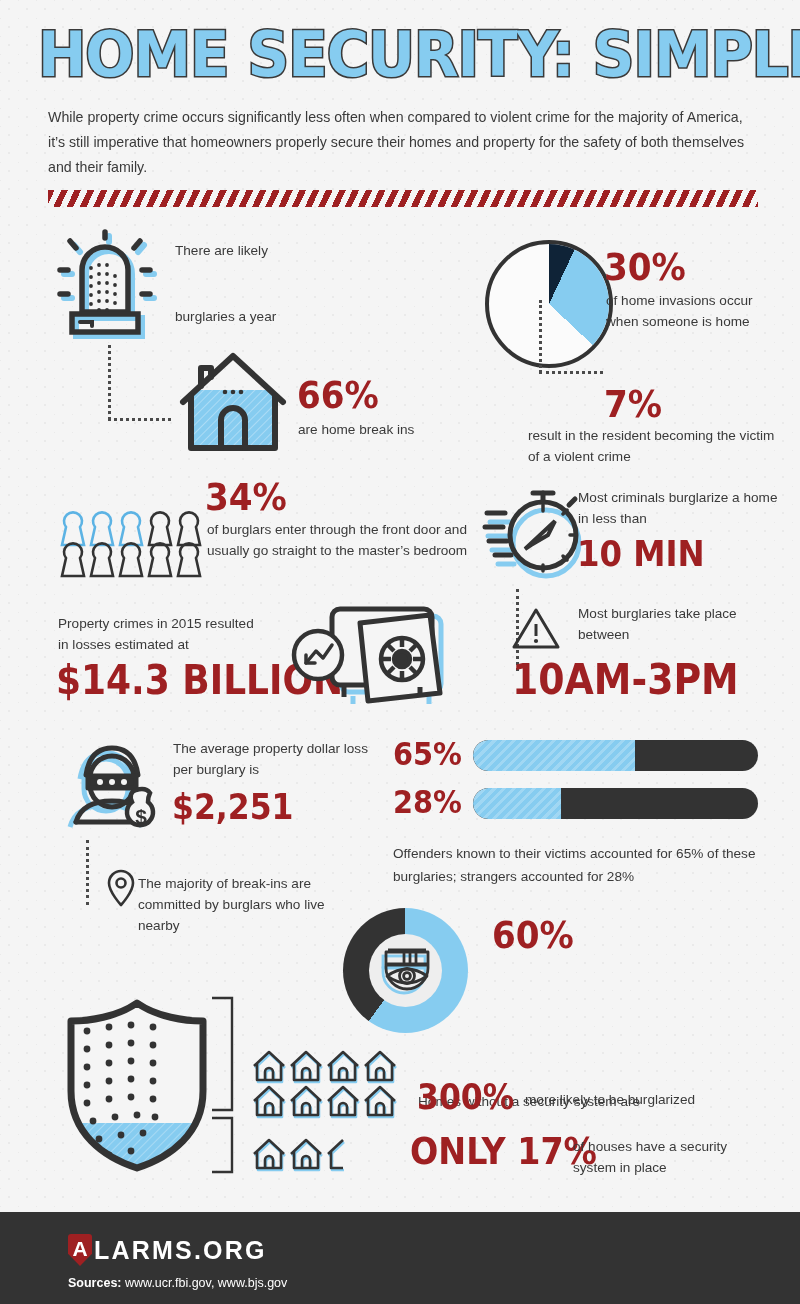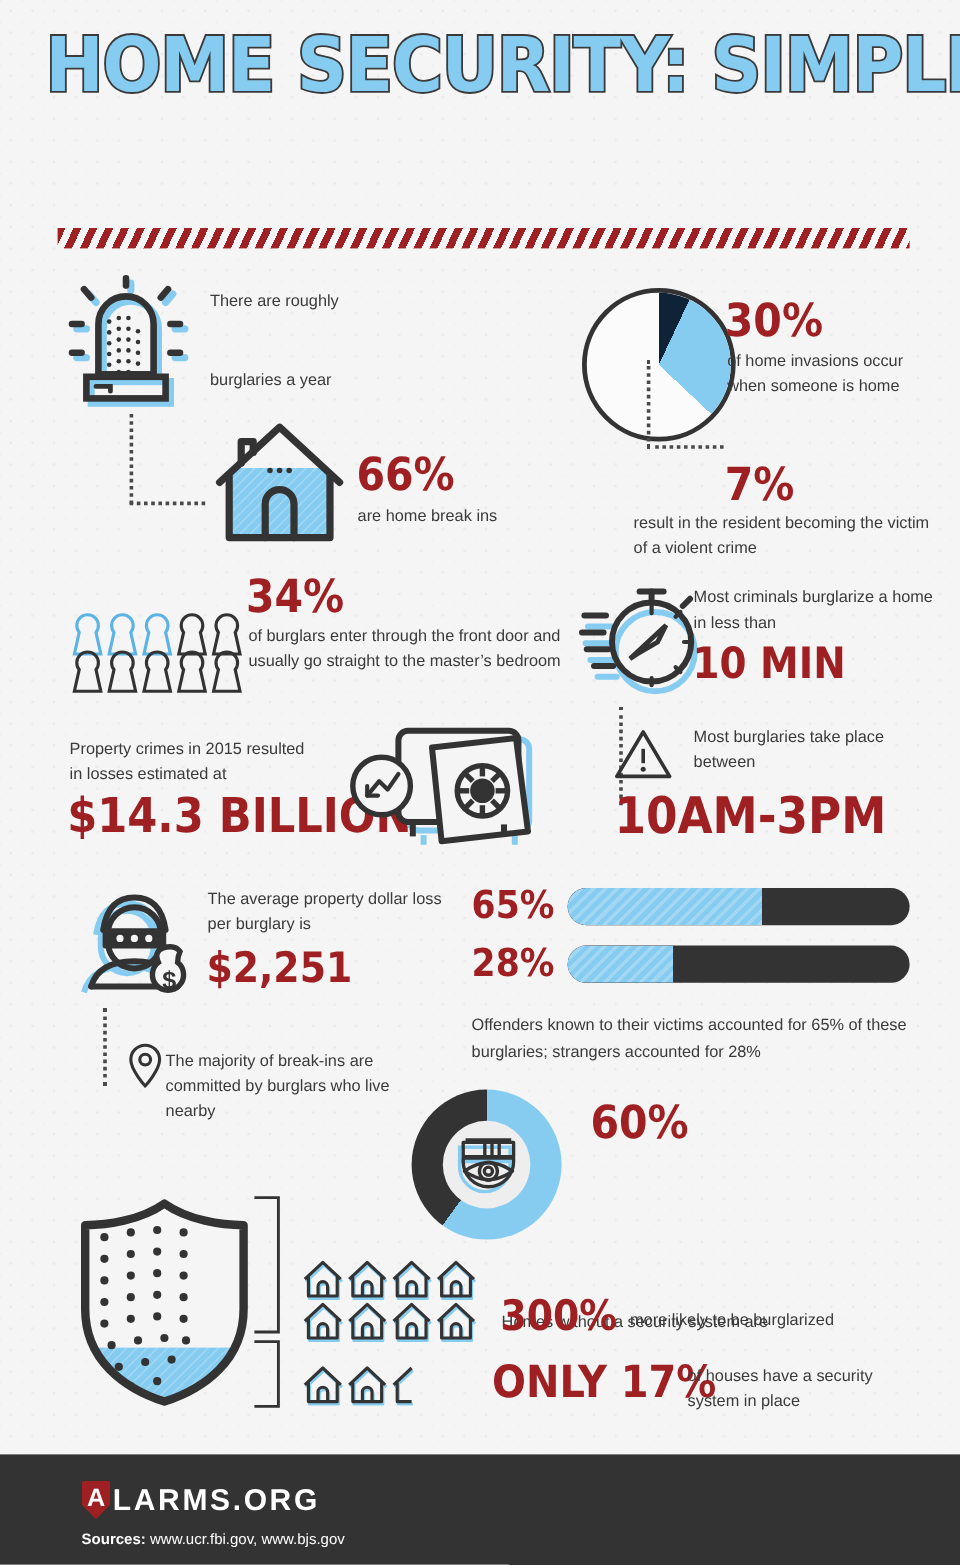--- a/index.html
+++ b/index.html
@@ -136,20 +136,21 @@
   .sources b{ font-weight:bold; }
 
   svg{ display:block; overflow:visible; }
 </style>
 </head>
 <body>
 
 <div id="page">
 
   <div class="title">HOME SECURITY: SIMPLIFIED</div>
+  <div class="intro">While property crime occurs significantly less often when compared to violent crime for the majority of America, it’s still imperative that homeowners properly secure their homes and property for the safety of both themselves and their family.</div>
   <div class="stripes"></div>
 
   <div class="abs" style="left:60px;top:232px;">
     <svg width="110" height="105" viewBox="0 0 110 105">
       <g stroke="#86ccf0" stroke-width="6" stroke-linecap="round" fill="none" transform="translate(4,4)">
         <path d="M22,80 L22,38 A23,23 0 0 1 68,38 L68,80 Z"></path>
         <rect x="12" y="82" width="66" height="18"></rect>
         <line x1="45" y1="6" x2="45" y2="0"></line>
         <line x1="16" y1="16" x2="10" y2="9"></line>
         <line x1="74" y1="16" x2="80" y2="9"></line>
@@ -189,21 +190,21 @@
         <circle cx="31" cy="72" r="1.9"></circle>
           <circle cx="39" cy="69" r="1.9"></circle>
           <circle cx="47" cy="69" r="1.9"></circle>
           <circle cx="55" cy="71" r="1.9"></circle>
         <circle cx="39" cy="78" r="1.9"></circle>
           <circle cx="47" cy="78" r="1.9"></circle>
       </g>
     </svg>
   </div>
 
-  <div class="abs txt" style="left:175px;top:240px;">There are roughly</div>
+  <div class="abs txt" style="left:175px;top:240px;">There are likely</div>
   <div class="abs txt" style="left:175px;top:306px;">burglaries a year</div>
 
   <div class="dotline-v" style="left:108px;top:345px;height:75px;"></div>
   <div class="dotline-h" style="left:108px;top:418px;width:63px;"></div>
 
   <div class="abs" style="left:173px;top:344px;">
     <svg width="120" height="110" viewBox="0 0 120 110">
       <defs>
         <clipPath id="houseClip">
           <path d="M18,54 L60,16 L102,54 L102,104 L18,104 Z"></path>

